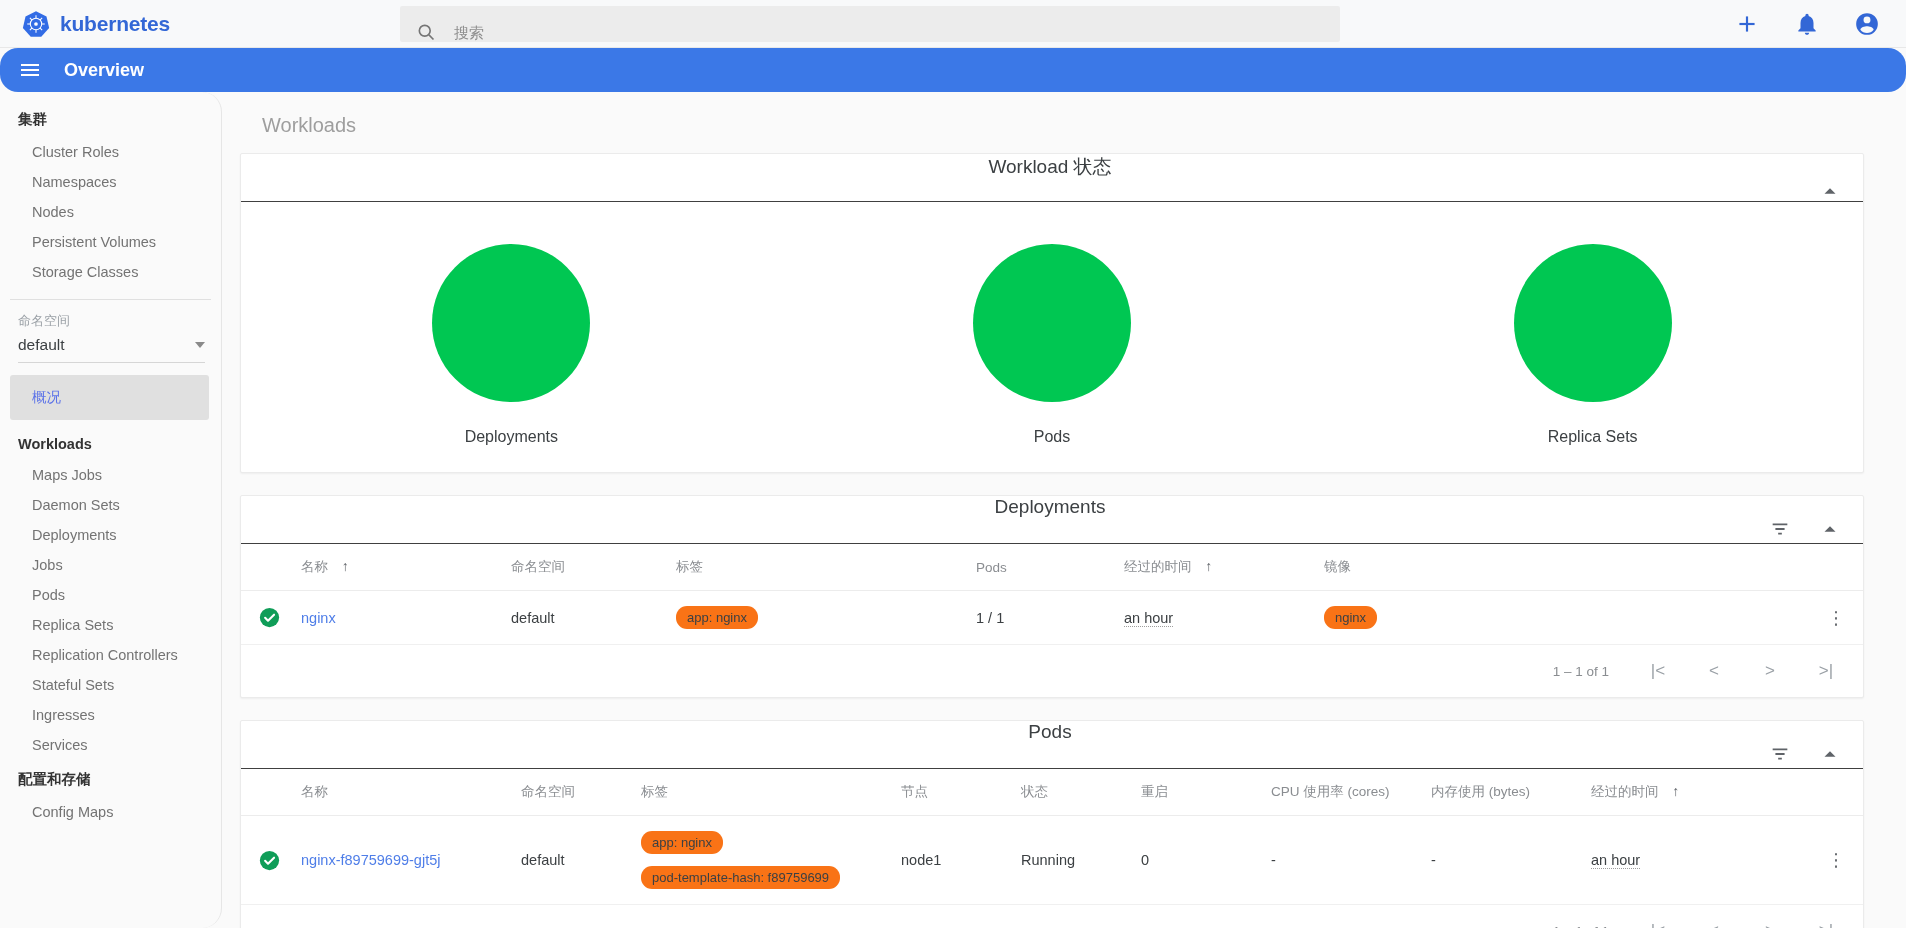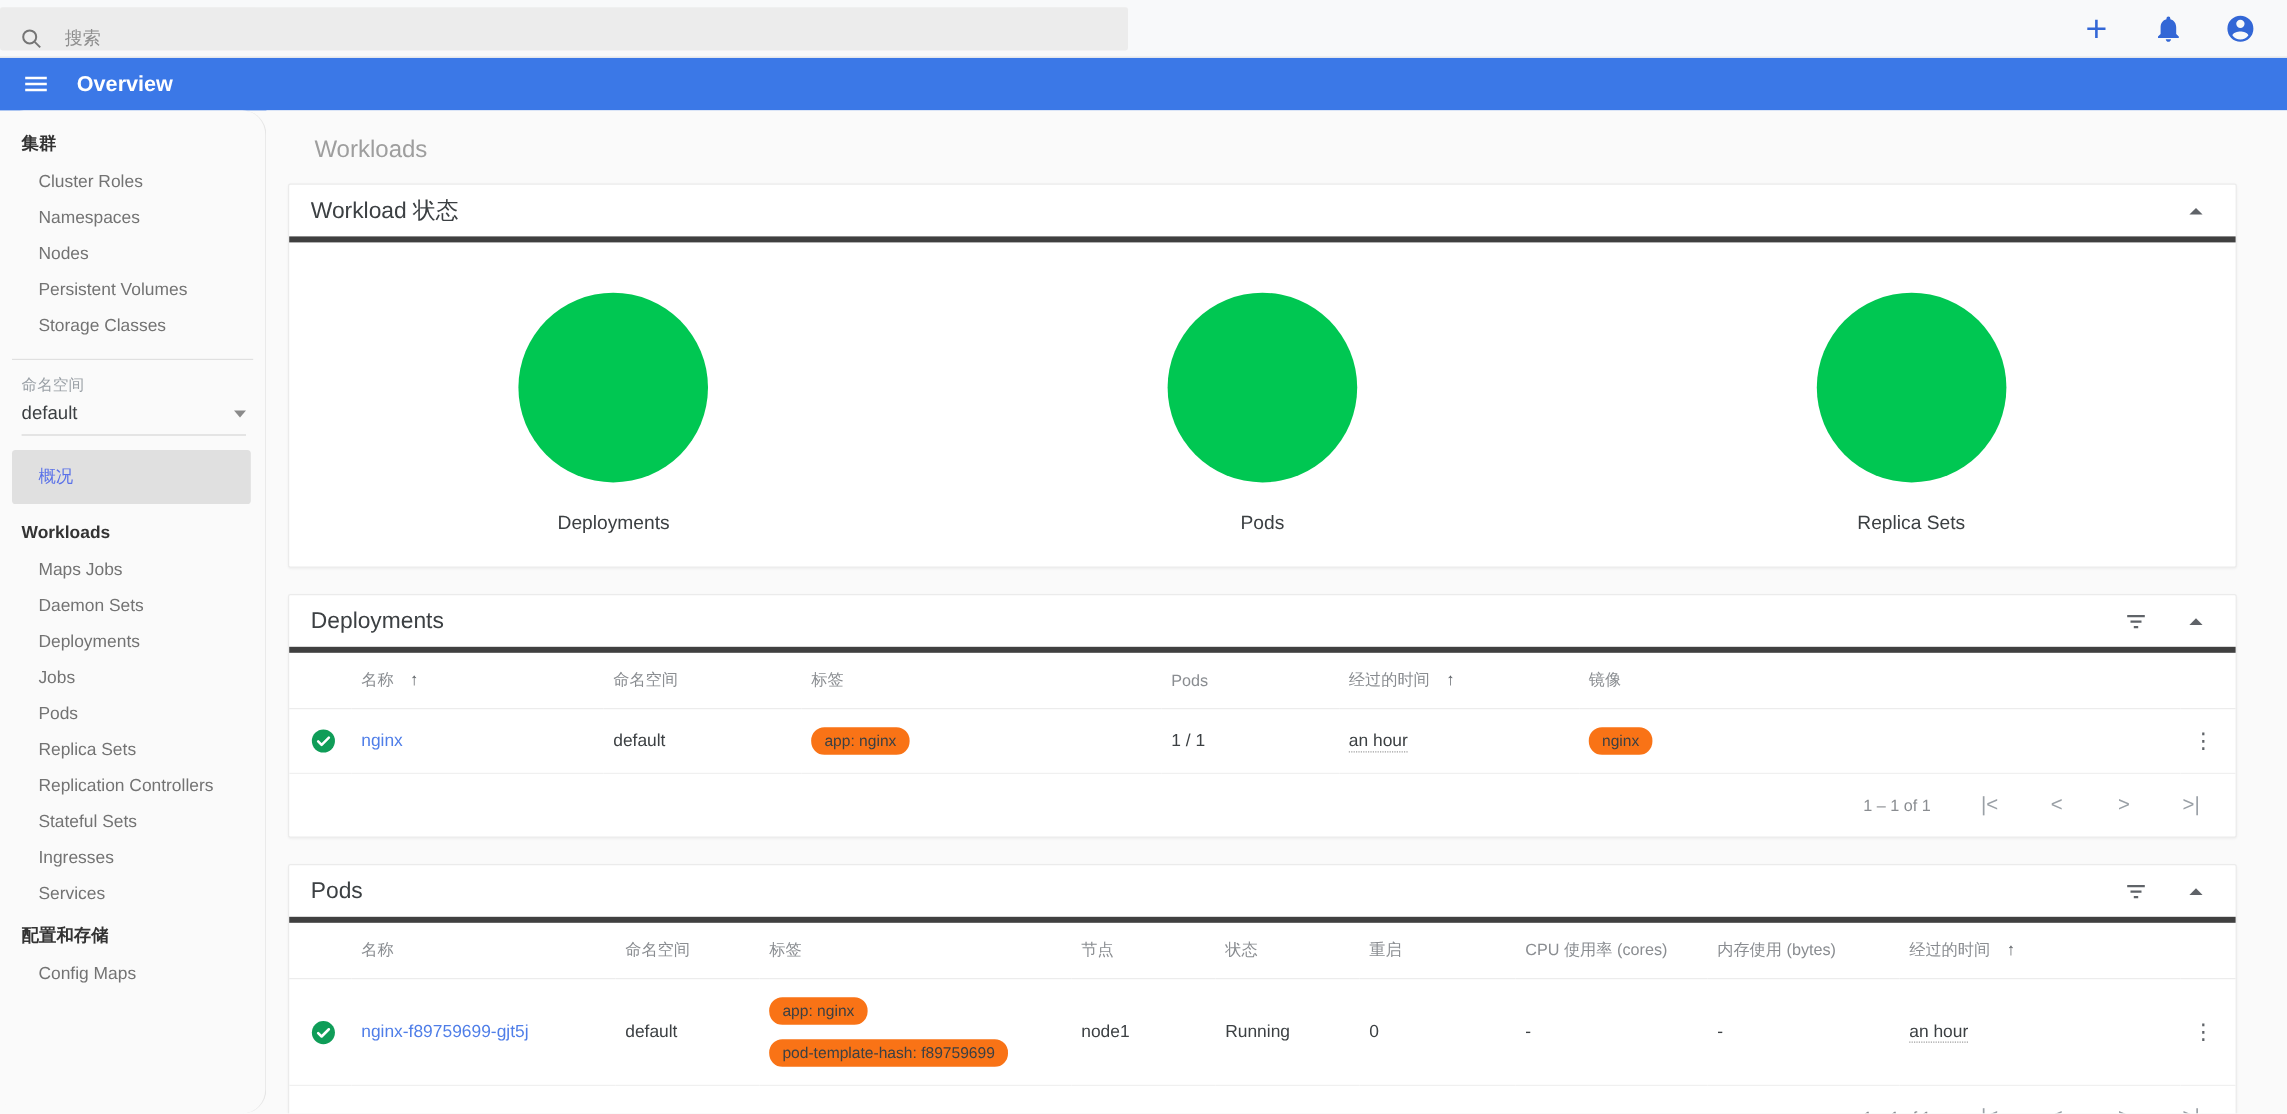--- a/index.html
+++ b/index.html
@@ -63,20 +63,21 @@
   .tb-icon { width: 26px; height: 26px; color:#3367d6; cursor: pointer; display:block; }
 
   
   .bluebar {
     height: 44px;
     background: #3b78e7;
     display: flex;
     align-items: center;
     gap: 22px;
     padding-left: 18px;
+    border-radius: 18px;
   }
   .hamburger { width: 24px; height: 24px; color:#fff; cursor:pointer; display:block;}
   .bluebar-title {
     color: #fff; font-size: 18px; font-weight: bold;
   }
 
   
   .shell { display: flex; height: calc(928px - 48px - 44px); }
 
   
@@ -133,21 +134,22 @@
     background: #fff;
     border: 1px solid #ebebeb;
     border-radius: 2px;
     box-shadow: 0 1px 2px rgba(0,0,0,.05);
     margin-bottom: 22px;
   }
   .card-head {
     height: 48px;
     display: flex; align-items: center;
     padding: 0 22px 0 18px;
-    border-bottom: 5px solid #404040;
+    border-bottom: 1px solid #404040;
+    flex-direction: column;
   }
   .card-title { font-size: 19px; color:#3c4043; }
   .card-actions { margin-left:auto; display:flex; align-items:center; gap:28px; }
   .chev-up, .filter-ic { width:22px;height:22px;color:#5f6368;cursor:pointer;display:block;}
 
   
   .status-row {
     display: flex; padding: 42px 0 26px 0;
   }
   .status-cell { flex:1; display:flex; flex-direction:column; align-items:center; }
@@ -194,20 +196,38 @@
     padding: 14px 26px 14px 0;
     height: 52px;
   }
   .pager-label { font-size:13.5px; color:#8a8d91; margin-right: 4px;}
   .pg-btn { color:#9aa0a6; cursor:pointer; font-size: 17px; width: 22px; text-align:center; display:block;}
 </style>
 </head>
 <body>
 
 <div class="topbar">
+  <div class="brand">
+    <svg class="brand-logo" viewBox="0 0 64 64">
+      <polygon points="32,3 56,15 62,41 44,61 20,61 2,41 8,15" fill="#326ce5"></polygon>
+      <circle cx="32" cy="32" r="13" fill="none" stroke="#fff" stroke-width="2.4"></circle>
+      <circle cx="32" cy="32" r="4.2" fill="#fff"></circle>
+      <g stroke="#fff" stroke-width="2.4">
+        <line x1="32" y1="19" x2="32" y2="12"></line>
+        <line x1="32" y1="45" x2="32" y2="52"></line>
+        <line x1="19" y1="32" x2="12" y2="32"></line>
+        <line x1="45" y1="32" x2="52" y2="32"></line>
+        <line x1="23" y1="23" x2="18" y2="18"></line>
+        <line x1="41" y1="41" x2="46" y2="46"></line>
+        <line x1="41" y1="23" x2="46" y2="18"></line>
+        <line x1="23" y1="41" x2="18" y2="46"></line>
+      </g>
+    </svg>
+    <span class="brand-text">kubernetes</span>
+  </div>
 
   <div class="search-wrap">
     <svg class="search-icon" viewBox="0 0 24 24" fill="none" stroke="currentColor" stroke-width="2">
       <circle cx="10.5" cy="10.5" r="6.5"></circle>
         <line x1="15.5" y1="15.5" x2="21" y2="21"></line>
     </svg>
     <input class="search-input" type="text" placeholder="搜索" style="">
   </div>
 
   <div class="topbar-actions">

